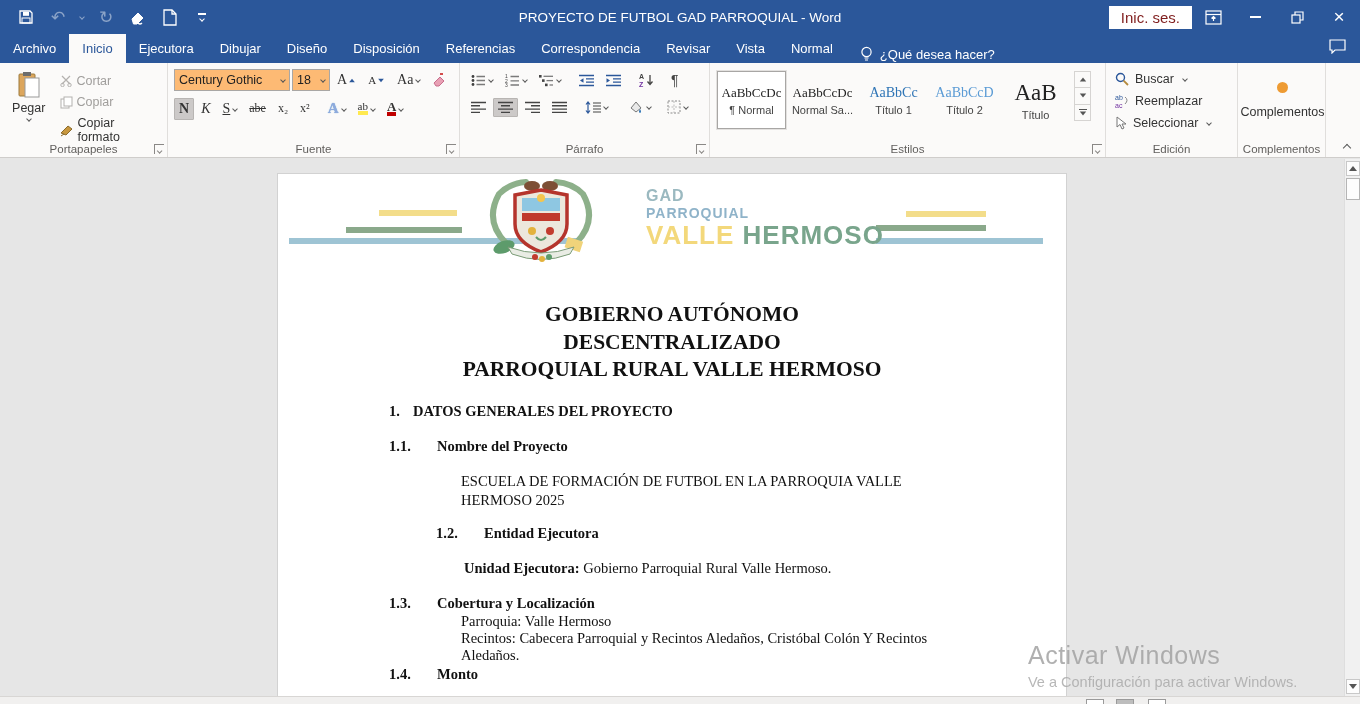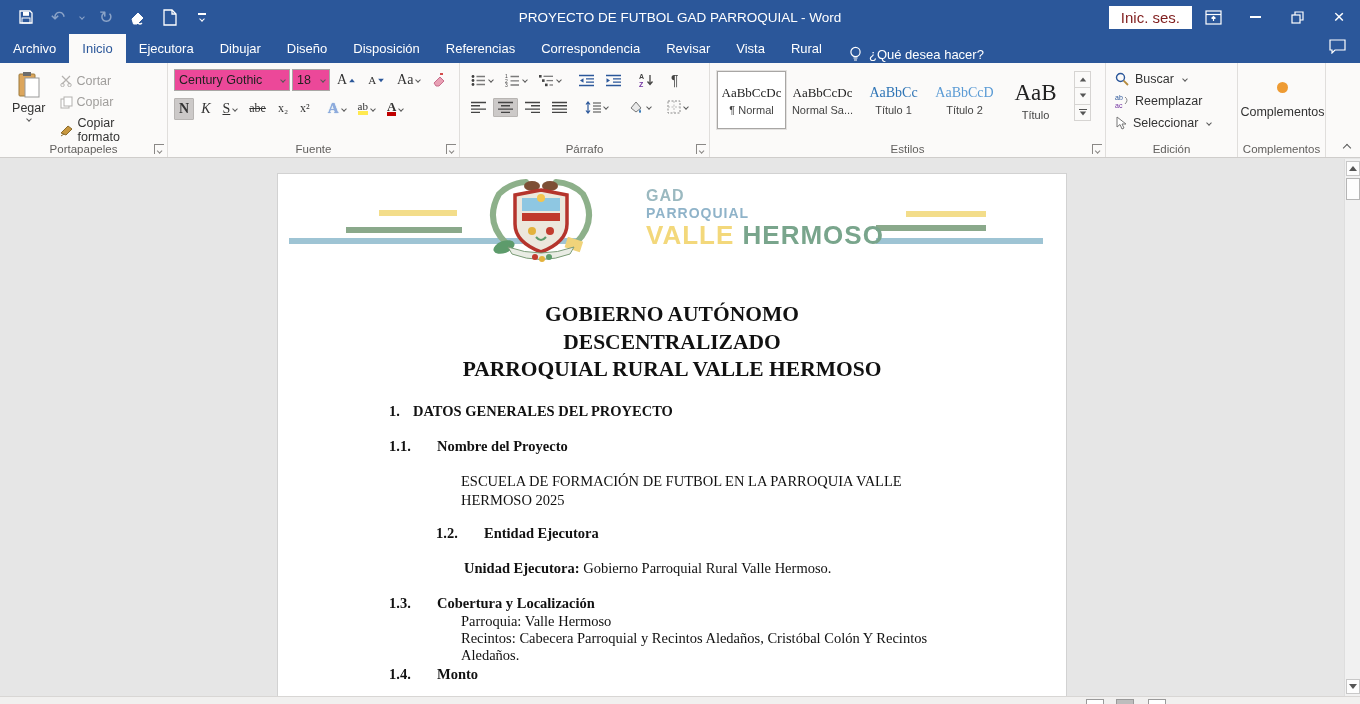--- a/index.html
+++ b/index.html
@@ -38,21 +38,21 @@
   .dda { color:#5a5a5a; margin-left:3px; }
 
   .g-clip { width:168px; display:flex; }
   .pastebig { width:46px; display:flex; flex-direction:column; align-items:center; justify-content:flex-start; gap:2px; padding-top:2px; font-size:12.5px; color:#333; }
   .clipcol { display:flex; flex-direction:column; justify-content:flex-start; gap:3px; margin-left:4px; padding-top:3px; }
   .clipcol .rbtn { padding:1px 3px; gap:4px; }
   .graytext { color:#a09e9c; }
 
   .g-font { width:292px; display:flex; flex-direction:column; gap:6px; }
   .fontrow { display:flex; align-items:center; gap:2px; }
-  .combo { background:#ec4899; border:1px solid #a9a7a5; height:22px; display:flex; align-items:center; font-size:12.5px; color:#222; padding:0 4px; justify-content:space-between; }
+  .combo { background:#fdba74; border:1px solid #a9a7a5; height:22px; display:flex; align-items:center; font-size:12.5px; color:#222; padding:0 4px; justify-content:space-between; }
   .fname { width:116px; }
   .fsize { width:38px; }
   .fx { font-family:"Liberation Serif", serif; font-size:14px; }
 
   .g-para { width:250px; display:flex; flex-direction:column; gap:6px; }
   .g-styles { width:396px; display:flex; }
   .stylecard { width:69px; height:58px; margin:2px 1px; background:#fbfaf9; border:1px solid transparent; display:flex; flex-direction:column; align-items:center; justify-content:center; gap:3px; }
   .stylecard.sel { border:1px solid #a8a6a4; background:#fff; box-shadow:0 0 0 1px #e3e1df; }
   .sprev { font-family:"Liberation Serif", serif; font-size:13px; color:#222; white-space:nowrap; overflow:hidden; max-width:64px; }
   .sname { font-size:11px; color:#444; white-space:nowrap; overflow:hidden; max-width:64px; }
@@ -185,21 +185,21 @@
     <div class="tab">Archivo</div>
     <div class="tab active">Inicio</div>
     <div class="tab">Ejecutora</div>
     <div class="tab">Dibujar</div>
     <div class="tab">Diseño</div>
     <div class="tab">Disposición</div>
     <div class="tab">Referencias</div>
     <div class="tab">Correspondencia</div>
     <div class="tab">Revisar</div>
     <div class="tab">Vista</div>
-    <div class="tab">Rural</div>
+    <div class="tab">Normal</div>
     <div class="tellme">
       <span class="mini">
         <svg width="13" height="17" viewBox="0 0 13 17">
             <circle cx="6.5" cy="6" r="4.6" fill="none" stroke="#fff" stroke-width="1.2"></circle>
             <path d="M4.5 12h4 M5 14h3" stroke="#fff" stroke-width="1.2"></path>
           </svg>
       </span>
       <span>¿Qué desea hacer?</span>
     </div>
     <div class="fbicon">
@@ -591,20 +591,24 @@
           <div class="indent tight">Parroquia: Valle Hermoso</div>
           <div class="indent tight" style="width:470px;">Recintos: Cabecera Parroquial y Recintos Aledaños, Cristóbal Colón Y Recintos Aledaños.</div>
           <div class="secrow" style="margin-top:1px;">
             <span class="num">1.4.</span>
               <span>Monto</span>
           </div>
         </div>
       </div>
     </div>
 
+    <div class="watermark">
+      <div class="wmk1">Activar Windows</div>
+      <div class="wmk2">Ve a Configuración para activar Windows.</div>
+    </div>
 
     <div class="vscroll">
       <div class="sbtn top">
           <span class="stri-u"></span>
         </div>
       <div class="sthumb"></div>
       <div class="sbtn bot">
           <span class="stri-d"></span>
         </div>
     </div>

